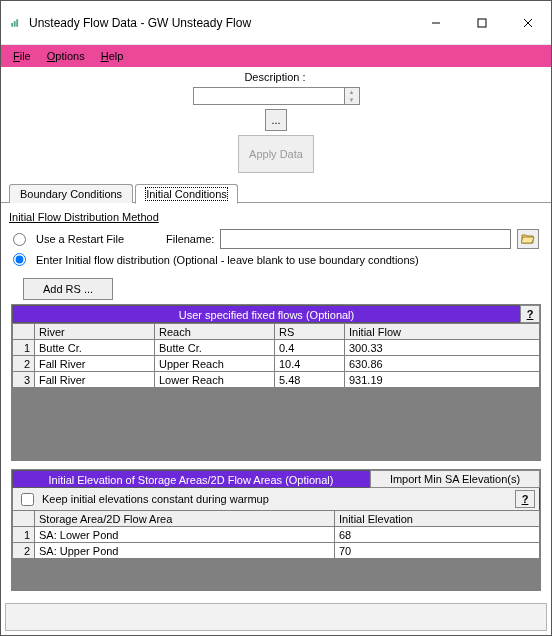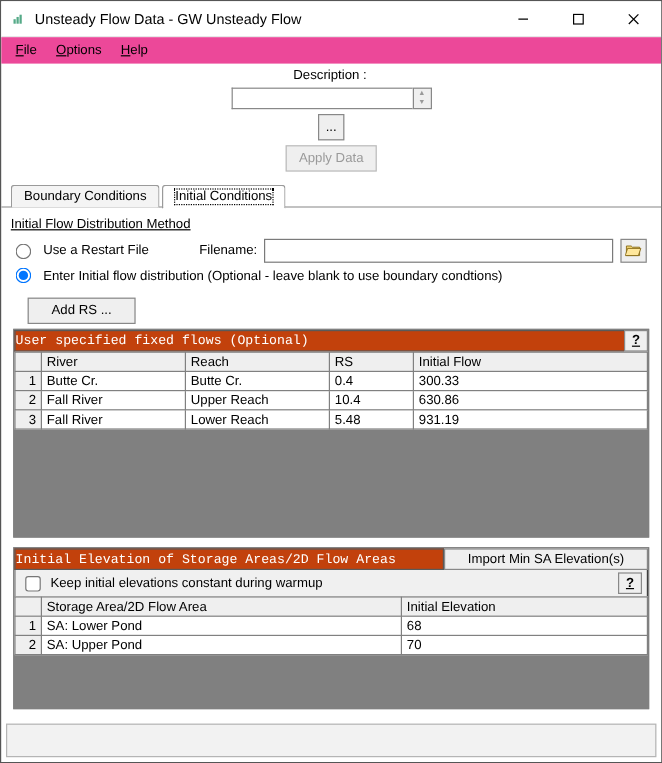--- a/index.html
+++ b/index.html
@@ -12,21 +12,21 @@
     width: 552px;
     height: 636px;
     border: 1px solid #555;
     display: flex;
     flex-direction: column;
     overflow: hidden;
   }
 
   
   .titlebar {
-    height: 30px;
+    height: 44px;
     display: flex;
     align-items: stretch;
     background: #fff;
     border-bottom: 1px solid #e6e6e6;
   }
   .titlebar .app-icon {
     width: 20px;
     display: flex;
     align-items: center;
     justify-content: center;
@@ -109,21 +109,21 @@
     border: 1px solid #888;
     background: #efefef;
     display: inline-flex;
     align-items: center;
     justify-content: center;
     cursor: default;
     padding: 0 4px;
     font: inherit;
   }
   .apply-btn {
-    height: 22px;
+    height: 38px;
     padding: 0 10px;
     border: 1px solid #bbb;
     background: #efefef;
     color: #9a9a9a;
     cursor: default;
     font: inherit;
   }
 
   
   .tabstrip {
@@ -227,28 +227,27 @@
     background: #808080;
     margin: 2px 2px 6px 2px;
   }
   .teal-bar {
     display: flex;
     align-items: stretch;
     height: 18px;
   }
   .teal-title {
     flex: 1;
-    background: #c2410c;
+    background: #6d28d9;
     color: #fff;
-    text-align: left;
+    text-align: center;
     font-size: 11px;
     line-height: 18px;
     border: 1px solid #5a5a5a;
     border-right: none;
-    font-family: Liberation Mono, monospace;
   }
   .teal-side-btn {
     width: 130px;
     background: #efefef;
     border: 1px solid #888;
     display: flex;
     align-items: center;
     justify-content: center;
     cursor: default;
   }

